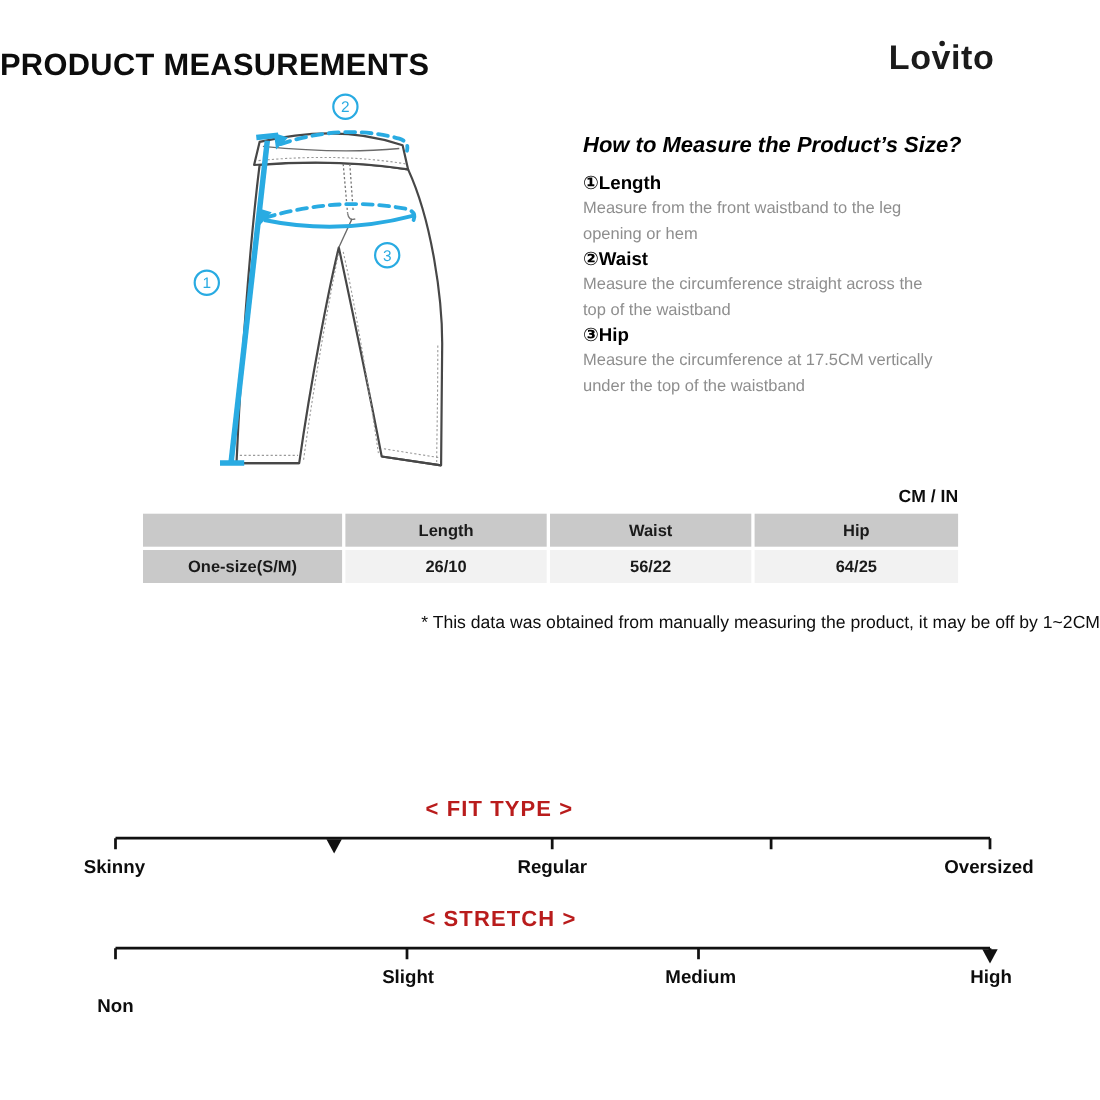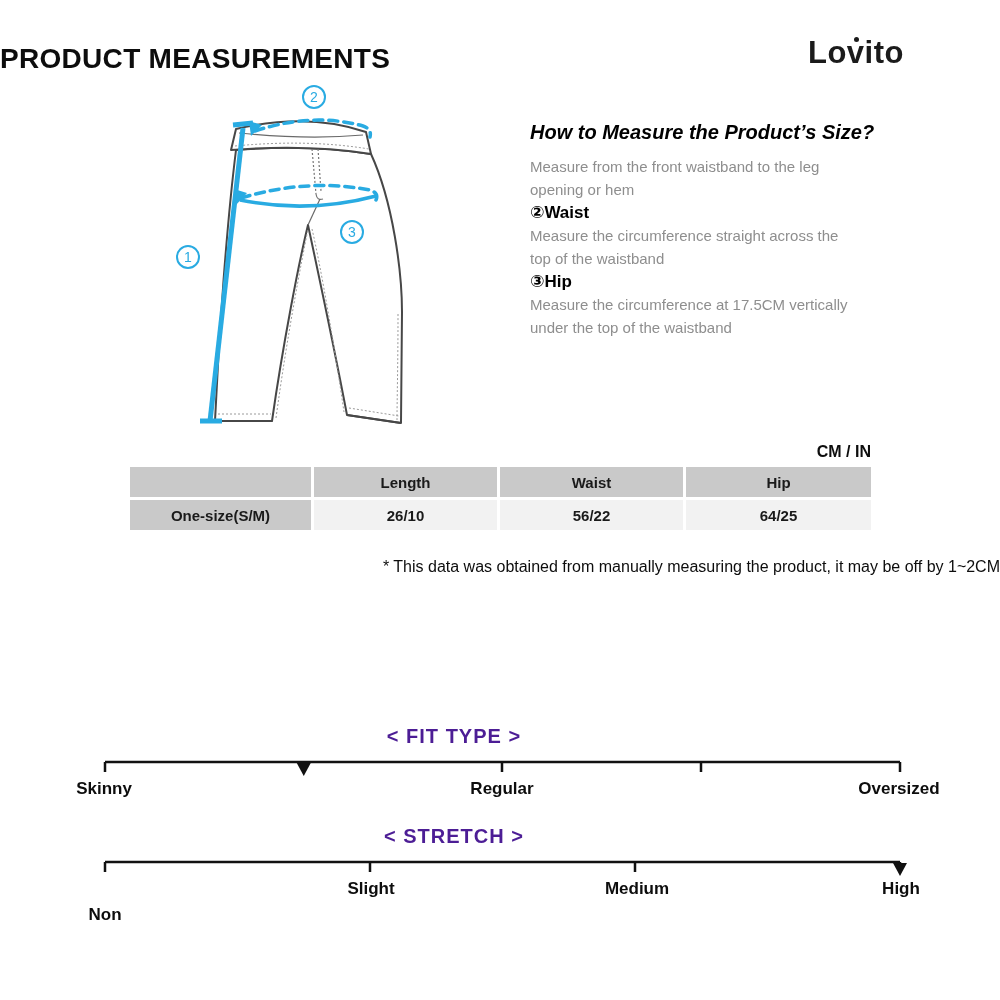--- a/index.html
+++ b/index.html
@@ -26,21 +26,21 @@
     grid-template-columns:181px 183px 183px 185px;grid-auto-rows:30px;gap:3px;}
   .cell{display:flex;align-items:center;justify-content:center;
     font-size:15px;font-weight:700;color:#1a1a1a;}
   .bg-head{background:#c9c9c9;}
   .bg-val{background:#f2f2f2;}
 
   .footnote{position:absolute;top:558px;left:0;width:1000px;text-align:right;
     font-size:16px;font-weight:400;color:#0d0d0d;}
 
   .scale-title{position:absolute;left:0;width:908px;text-align:center;
-    font-size:20px;font-weight:800;letter-spacing:1px;color:#4c1d95;}
+    font-size:20px;font-weight:800;letter-spacing:1px;color:#b91c1c;}
   .scale-svg{position:absolute;left:0;width:1000px;height:28px;}
   .scale-label{position:absolute;transform:translateX(-50%);font-size:17px;
     font-weight:700;color:#0d0d0d;white-space:nowrap;}
 </style>
 </head>
 <body>
 
 <div class="page-title">PRODUCT MEASUREMENTS</div>
 <div class="brand-logo">
   <span>Lovito</span>
@@ -91,20 +91,21 @@
     </g>
     <g>
       <circle cx="187" cy="150" r="11" fill="#ffffff" stroke-width="2"></circle>
       <text x="187" y="150" dy=".35em" text-anchor="middle" fill="#29ABE2" stroke="none" font-size="14">3</text>
     </g>
   </g>
 </svg>
 
 <div class="instructions">
   <h2>How to Measure the Product’s Size?</h2>
+  <div class="m-label">①Length</div>
   <div class="m-desc">Measure from the front waistband to the leg
 opening or hem</div>
   <div class="m-label">②Waist</div>
   <div class="m-desc">Measure the circumference straight across the
 top of the waistband</div>
   <div class="m-label">③Hip</div>
   <div class="m-desc">Measure the circumference at 17.5CM vertically
 under the top of the waistband</div>
 </div>
 

